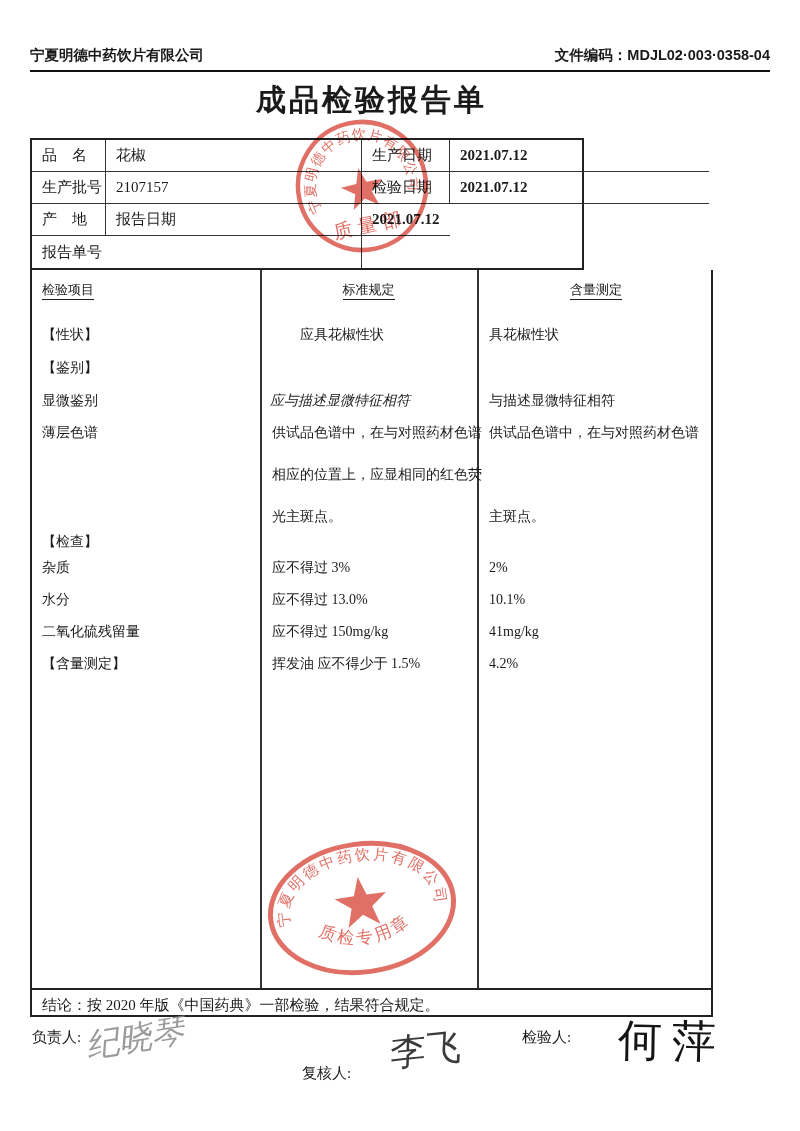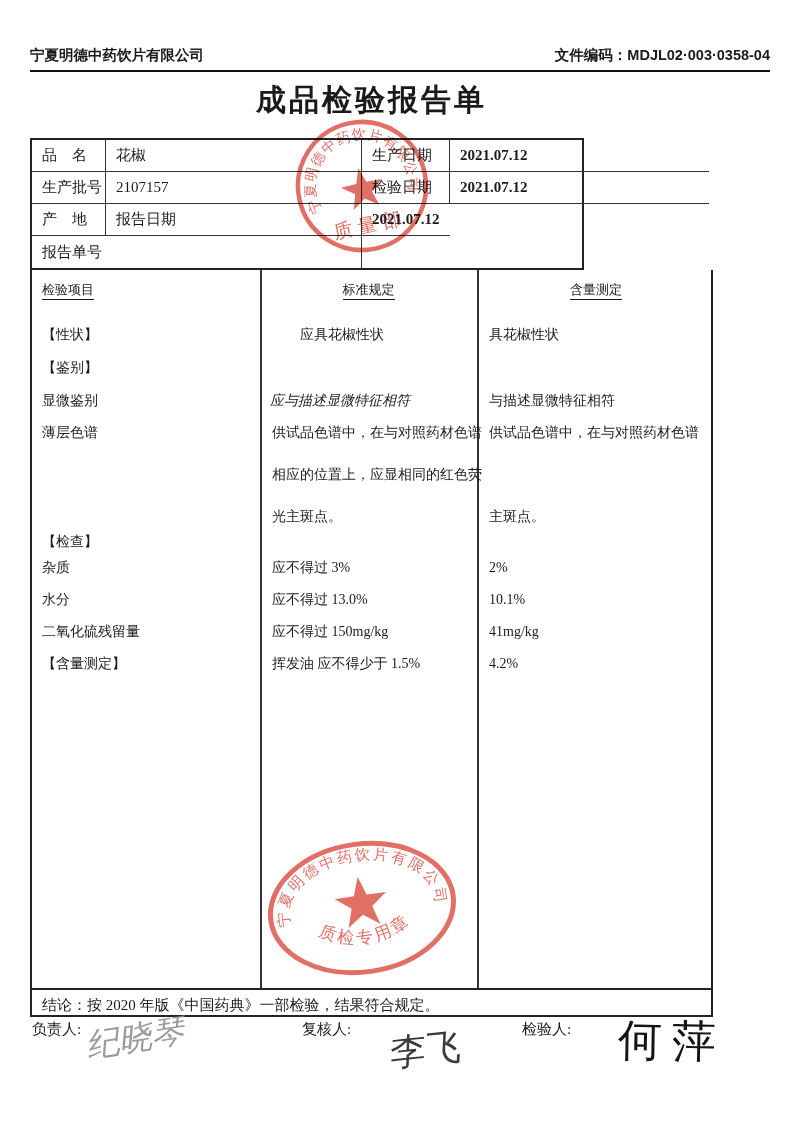--- a/index.html
+++ b/index.html
@@ -29,21 +29,21 @@
   #main-table{left:30px;top:270px;width:683px;height:718px;box-sizing:border-box;
     border-left:2px solid #222;border-right:2px solid #222;border-top:none;font-size:14px;}
   .vline{position:absolute;top:0;bottom:0;width:1.5px;background:#333;}
   .cline{position:absolute;height:20px;line-height:20px;white-space:nowrap;}
   .chead{font-size:13px;}
   .chead span{border-bottom:1.3px solid #1a1a1a;padding-bottom:2px;}
   
   #conclusion-row{left:30px;top:988px;width:683px;height:29px;border:2px solid #222;box-sizing:border-box;
     display:flex;align-items:flex-end;padding-left:10px;font-size:15px;white-space:nowrap;}
   
-  .sig-label{font-size:15px;white-space:nowrap;}
+  .sig-label{font-size:15px;white-space:nowrap;margin-top:8px;}
   .sig-name{font-family:"Liberation Serif","DejaVu Serif",serif;white-space:nowrap;}
   #sig-1{left:88px;top:1016px;font-size:33px;color:#8a8a8a;transform:rotate(-9deg) skewX(-14deg);opacity:.85;}
   #sig-2{left:390px;top:1026px;font-size:36px;color:#3a3a3a;transform:rotate(-6deg) skewX(-8deg);}
   #sig-3{left:618px;top:1012px;font-size:44px;color:#151515;letter-spacing:10px;transform:rotate(1deg);}
   
   .stamp{mix-blend-mode:multiply;opacity:.82;}
   .stamp text{font-family:"Liberation Sans","DejaVu Sans",sans-serif;fill:#d94f43;}
 </style>
 </head>
 <body>
@@ -117,21 +117,21 @@
     <div class="cline" style="left:240px;top:384px;">挥发油  应不得少于 1.5%</div>
     <div class="cline" style="left:457px;top:384px;">4.2%</div>
   </div>
 
   <div class="abs" id="conclusion-row">
     <span>结论：按 2020 年版《中国药典》一部检验，结果符合规定。</span>
   </div>
 
   <div class="abs sig-label" style="left:32px;top:1020px;">负责人:</div>
   <div class="abs sig-name" id="sig-1">纪晓琴</div>
-  <div class="abs sig-label" style="left:302px;top:1020px;">复核人:</div>
+  <div class="abs sig-label" style="left:302px;top:1056px;">复核人:</div>
   <div class="abs sig-name" id="sig-2">李飞</div>
   <div class="abs sig-label" style="left:522px;top:1020px;">检验人:</div>
   <div class="abs sig-name" id="sig-3">何萍</div>
 
   <svg class="abs stamp" style="left:282px;top:106px;" width="160" height="160" viewBox="0 0 160 160">
     <g transform="rotate(-12 80 80)">
       <circle cx="80" cy="80" r="64" fill="none" stroke="#d94f43" stroke-width="4.5"></circle>
       <path id="arcTop1" d="M 35.8 96.1 A 47 47 0 1 1 124.2 96.1" fill="none"></path>
       <text font-size="14" letter-spacing="1">
         <textPath href="#arcTop1" startOffset="50%" text-anchor="middle">宁夏明德中药饮片有限公司</textPath>

